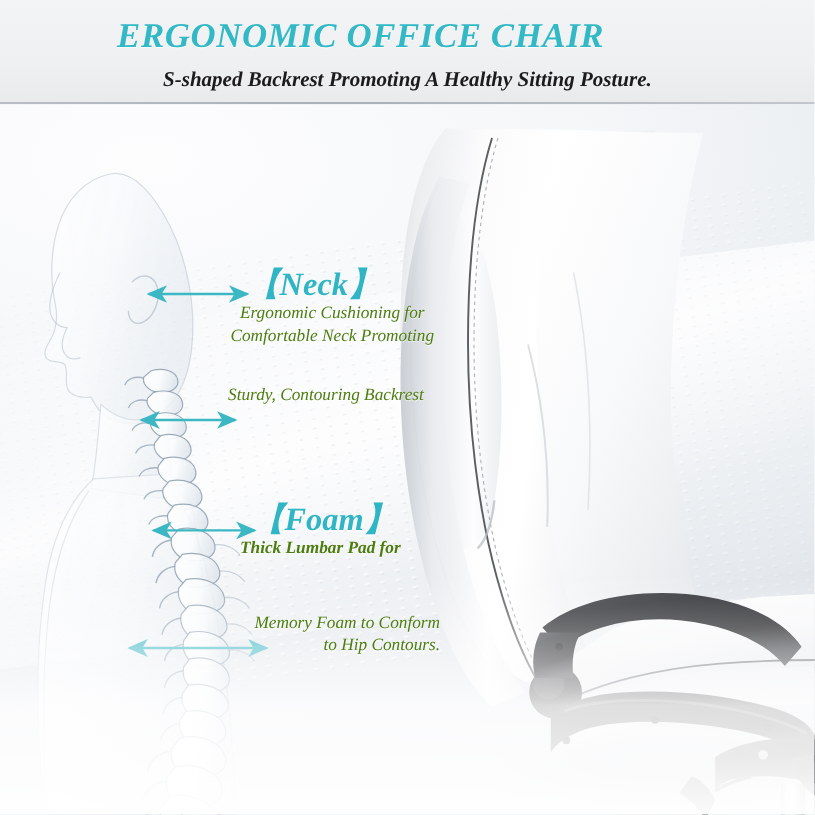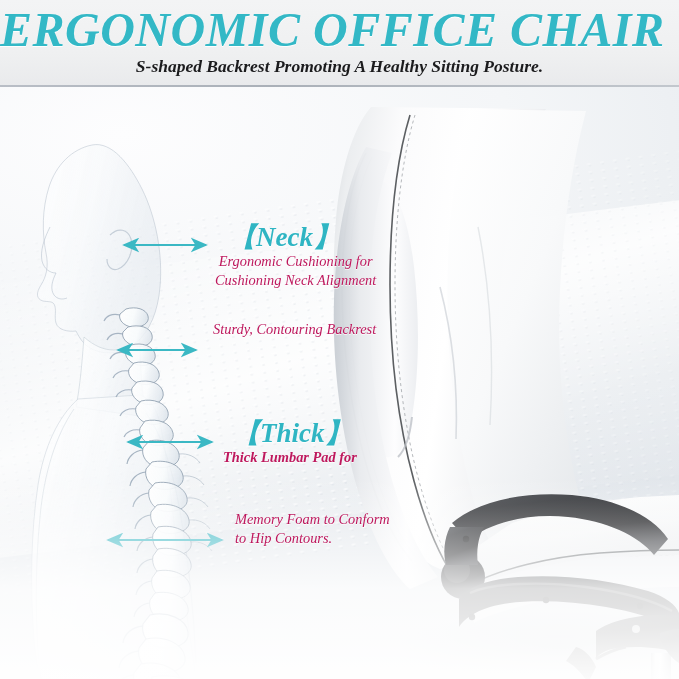--- a/index.html
+++ b/index.html
@@ -20,21 +20,21 @@
   }
   #header:after{
     content:""; position:absolute; left:0; bottom:0; width:100%; height:2px;
     background:linear-gradient(90deg,#b9bec6 0%,#aab0b8 40%,#c2c7cd 100%);
   }
   #title {
     position:absolute; left:0; top:7px; width:601px;
     text-align:center;
     font-family:"Liberation Serif", serif;
     font-weight:bold; font-style:italic;
-    font-size:48px; line-height:46px;
+    font-size:29px; line-height:46px;
     letter-spacing:0.5px;
     color:#33b8c6;
     white-space:nowrap;
     text-shadow:0 1px 0 rgba(255,255,255,.9);
   }
   #subtitle {
     position:absolute; left:0; top:55px; width:679px;
     text-align:center;
     font-family:"Liberation Serif", serif;
     font-style:italic; font-weight:bold;
@@ -71,45 +71,45 @@
   }
   #floorglow{
     position:absolute; left:0; bottom:0; width:100%; height:34%;
     background:linear-gradient(180deg, rgba(255,255,255,0) 0%, rgba(255,255,255,.85) 55%, rgba(255,255,255,.98) 100%);
   }
 
   .layer { position:absolute; left:0; top:0; width:679px; height:592px; }
   svg { display:block; overflow:visible; }
 
   
-  .callout { position:absolute;margin-left:23px; }
+  .callout { position:absolute; }
   .callout-title {
     font-family:"Liberation Serif", serif;
     font-weight:bold; font-style:italic;
     font-size:27px; line-height:30px;
     color:#2fb5c3;
     white-space:nowrap;
     text-shadow:0 1px 0 rgba(255,255,255,.85);
   }
   .callout-desc {
     font-family:"Liberation Serif", serif;
     font-style:italic;
     font-size:14.4px; line-height:19px;
-    color:#be185d;
+    color:#4d7c0f;
     white-space:nowrap;
     text-shadow:0 1px 0 rgba(255,255,255,.8);
   }
   .c-neck  { left:192px; top:222px; }
   .c-neck  .callout-desc { text-align:center; }
   .c-back  { left:190px; top:320px; }
   .c-back  .callout-desc { text-align:center; }
   .c-waist { left:200px; top:418px; }
   .c-waist .callout-desc { text-align:center;font-weight:bold; }
   .c-hip   { left:212px; top:510px; }
-  .c-hip   .callout-desc { text-align:left; }
+  .c-hip   .callout-desc { text-align:right; }
   .c-neck  .callout-title { padding-left:14px; }
   .c-back  .callout-title { padding-left:48px; }
   .c-waist .callout-title { padding-left:10px; }
   .c-hip   .callout-title { padding-left:26px; }
 </style>
 </head>
 <body>
 
 <div id="page">
 
@@ -439,29 +439,29 @@
         <line x1="108" y1="453" x2="222" y2="453" stroke="#3bb8c4" stroke-width="1.9" marker-start="url(#arrowL)" marker-end="url(#arrowR)"></line>
       </svg>
     </div>
 
     <div id="floorglow"></div>
   </div>
 
   <div class="callout c-neck">
     <div class="callout-title">【Neck】</div>
     <div class="callout-desc">Ergonomic Cushioning for</div>
-    <div class="callout-desc">Cushioning Neck Alignment</div>
+    <div class="callout-desc">Comfortable Neck Promoting</div>
   </div>
 
   <div class="callout c-back">
     <div class="callout-desc">Sturdy, Contouring Backrest</div>
   </div>
 
   <div class="callout c-waist">
-    <div class="callout-title">【Thick】</div>
+    <div class="callout-title">【Foam】</div>
     <div class="callout-desc">Thick Lumbar Pad for</div>
   </div>
 
   <div class="callout c-hip">
     <div class="callout-desc">Memory Foam to Conform</div>
     <div class="callout-desc">to Hip Contours.</div>
   </div>
 
 </div>
 

